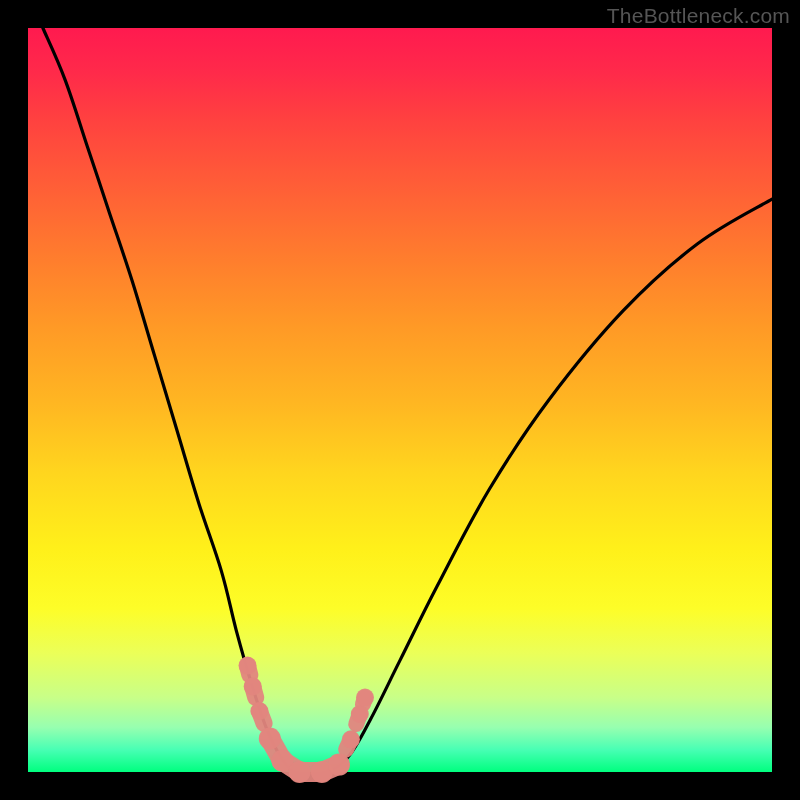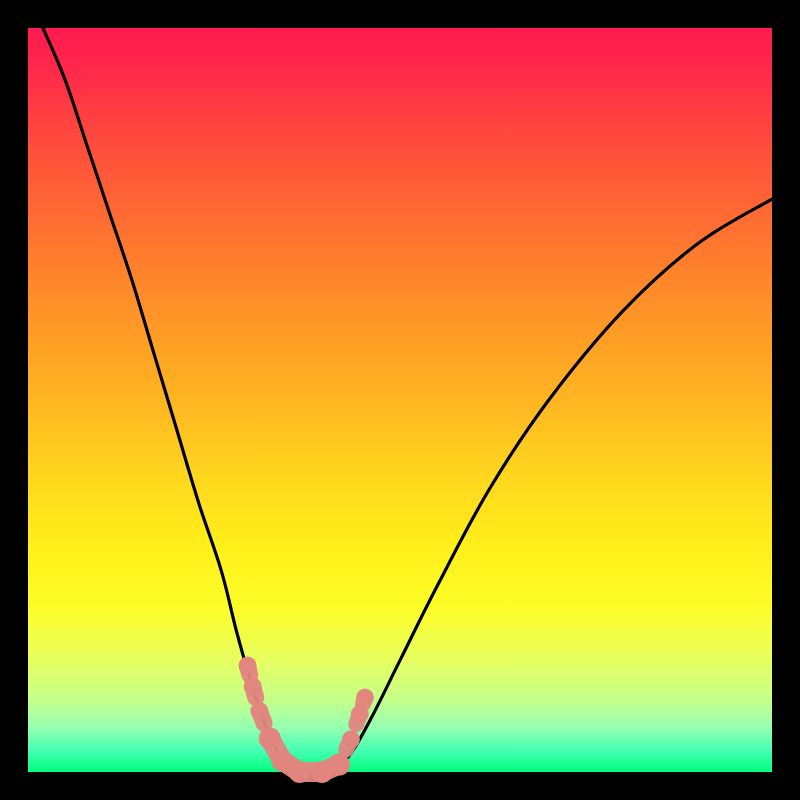--- a/index.html
+++ b/index.html
@@ -99,13 +99,14 @@
           <circle cx="254.4" cy="732.8" r="11" class="pink-dot"></circle>
           <circle cx="271.6" cy="744.0" r="11" class="pink-dot"></circle>
           <circle cx="293.9" cy="744.0" r="11" class="pink-dot"></circle>
           <circle cx="311.0" cy="736.6" r="11" class="pink-dot"></circle>
           <circle cx="322.9" cy="711.3" r="9" class="pink-dot"></circle>
           <circle cx="331.8" cy="686.0" r="9" class="pink-dot"></circle>
           <circle cx="337.0" cy="669.6" r="9" class="pink-dot"></circle>
         </g>
     </svg>
   </div>
+  <div class="watermark">TheBottleneck.com</div>
 </div>
 
 </body></html>

